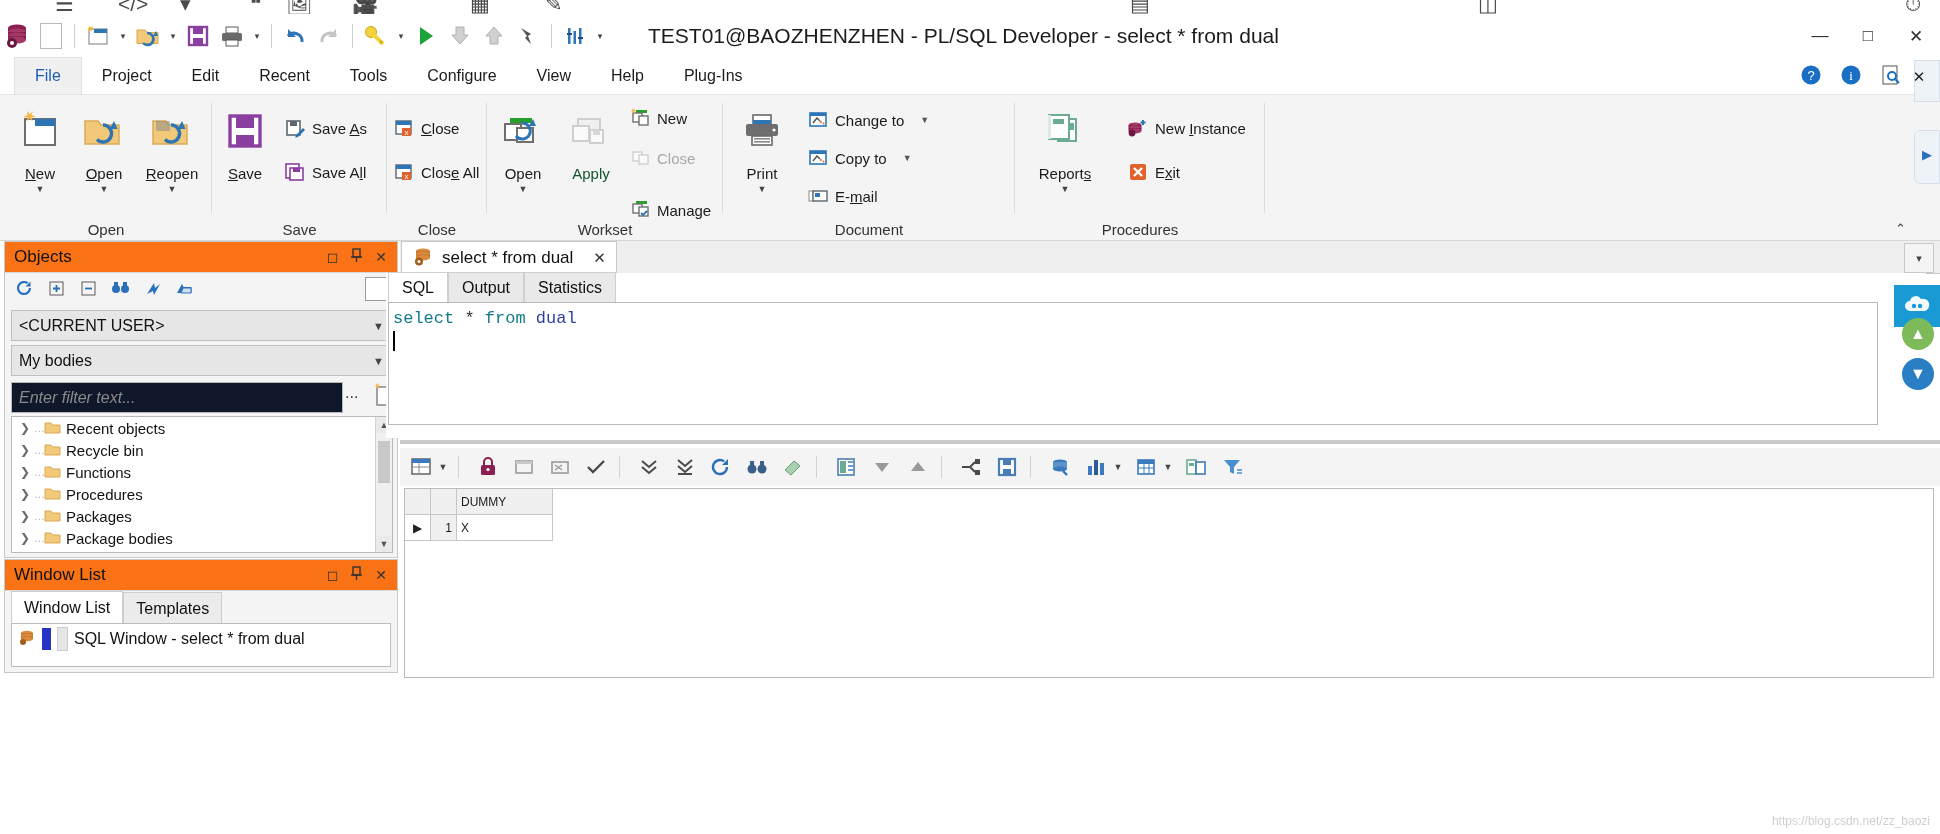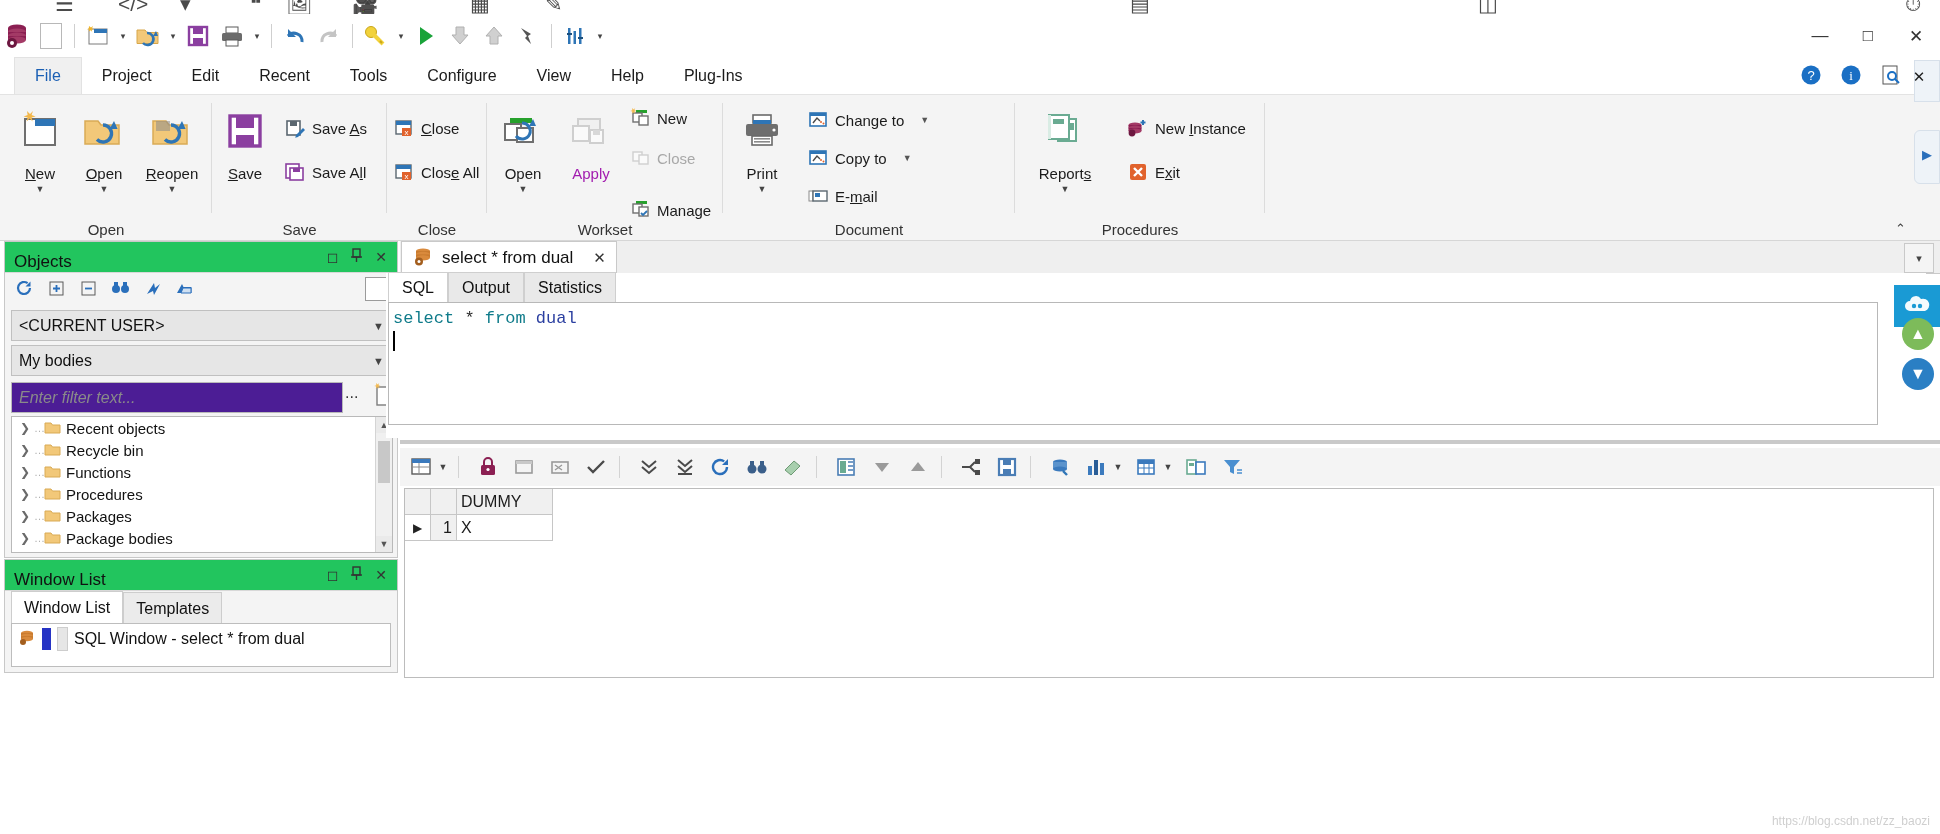--- a/index.html
+++ b/index.html
@@ -36,46 +36,46 @@
   
   .ribbon{position:absolute;left:0;top:94px;width:1940px;height:145px;background:#f4f4f4;border-top:1px solid #e3e3e3;border-bottom:1px solid #d6d6d6;}
   .rgroup{position:absolute;top:0;height:145px;}
   .rgroup .gsep{position:absolute;right:0;top:8px;width:1px;height:110px;background:#dcdcdc;}
   .glabel{position:absolute;bottom:2px;left:0;width:100%;text-align:center;font-size:15px;color:#333;}
 
   .bigbtn{position:absolute;top:8px;width:80px;text-align:center;}
   .bigbtn .ic{height:56px;display:flex;align-items:center;justify-content:center;}
   .bigbtn .lb{font-size:15px;color:#1b1b1b;margin-top:6px;}
   .bigbtn .dd{font-size:9px;color:#444;margin-top:2px;}
-  .bigbtn.dis .lb{color:#a21caf;}
+  .bigbtn.dis .lb{color:#14532d;}
 
   .smbtn{position:absolute;display:flex;align-items:center;gap:6px;font-size:15px;color:#1b1b1b;height:30px;white-space:nowrap;}
   .smbtn .sic{width:22px;height:22px;display:flex;align-items:center;justify-content:center;}
   .smbtn.dis{color:#a8a8a8;}
   .smbtn .sdd{font-size:9px;color:#555;margin-left:10px;}
   u{text-decoration:underline;}
 
   .ribcollapse{position:absolute;right:34px;bottom:4px;font-size:13px;color:#444;}
 
   
   .objpanel{position:absolute;left:4px;top:241px;width:392px;height:315px;background:#f4f4f4;border:1px solid #c8c8c8;}
-  .panelhdr{position:absolute;left:0;top:0;width:392px;height:30px;background:#22c55e;border-bottom:1px solid #d8d8d8;display:flex;align-items:flex-end;}
+  .panelhdr{position:absolute;left:0;top:0;width:392px;height:30px;background:#f97316;border-bottom:1px solid #d8d8d8;display:flex;align-items:center;}
   .panelhdr .ptitle{margin-left:9px;font-size:17px;color:#111;}
   .panelhdr .pctl{position:absolute;right:4px;top:0;height:30px;display:flex;align-items:center;gap:12px;padding-right:6px;}
   .panelhdr .pctl span{font-size:14px;color:#333;}
 
   .objtb{position:absolute;left:0;top:31px;width:392px;height:30px;background:#f4f4f4;display:flex;align-items:center;}
   .objtb .oi{width:26px;height:26px;margin-left:6px;display:flex;align-items:center;justify-content:center;color:#2a6fbb;font-size:16px;}
   .objtb .chk{position:absolute;right:8px;top:4px;width:22px;height:22px;border:1px solid #9b9b9b;background:#fff;}
 
   .combo{position:absolute;left:6px;width:380px;height:29px;background:#e6e6e6;border:1px solid #c0c0c0;display:flex;align-items:center;}
   .combo .ctxt{margin-left:7px;font-size:16px;color:#111;}
   .combo .carr{position:absolute;right:8px;font-size:11px;color:#444;}
 
-  .filterbox{position:absolute;left:6px;top:140px;width:330px;height:29px;background:#4c1d95;border:1px solid #b9b9b9;display:flex;align-items:center;}
+  .filterbox{position:absolute;left:6px;top:140px;width:330px;height:29px;background:#0f172a;border:1px solid #b9b9b9;display:flex;align-items:center;}
   .filterbox .ftxt{margin-left:7px;font-size:16px;color:#8a8a8a;font-style:italic;}
   .fdots{position:absolute;left:340px;top:142px;font-size:16px;color:#333;}
   .fnew{position:absolute;left:368px;top:140px;}
 
   .tree{position:absolute;left:6px;top:174px;width:380px;height:135px;background:#fff;border:1px solid #b9b9b9;overflow:hidden;}
   .tnode{height:22px;display:flex;align-items:center;font-size:15px;color:#111;padding-left:8px;}
   .tnode .exp{width:14px;color:#6a6a6a;font-size:12px;}
   .tnode .dash{width:10px;color:#b0b0b0;font-size:11px;}
   .tnode .fld{width:22px;}
   .tscroll{position:absolute;right:0;top:0;width:16px;height:135px;background:#f0f0f0;border-left:1px solid #d4d4d4;}
@@ -110,21 +110,21 @@
 
   
   .gridtb{position:absolute;left:400px;top:448px;width:1540px;height:38px;background:#f4f4f4;display:flex;align-items:center;}
   .gtb{width:30px;height:30px;margin-left:6px;display:flex;align-items:center;justify-content:center;}
   .gtbcaret{width:14px;height:30px;display:flex;align-items:center;justify-content:center;font-size:9px;color:#444;}
   .gsepv{width:1px;height:22px;background:#d3d3d3;margin:0 8px;}
 
   
   .grid{position:absolute;left:404px;top:488px;width:1528px;height:188px;background:#fff;border:1px solid #bcbcbc;}
   .gheadrow{display:flex;height:26px;}
-  .gcell{border-right:1px solid #c6c6c6;border-bottom:1px solid #c6c6c6;font-size:16px;display:flex;align-items:center;box-sizing:border-box;}
+  .gcell{border-right:1px solid #c6c6c6;border-bottom:1px solid #c6c6c6;font-size:12px;display:flex;align-items:center;box-sizing:border-box;}
   .gh{background:#f0f0f0;}
   .gindicator{width:26px;justify-content:center;}
   .gnum{width:26px;justify-content:flex-end;padding-right:4px;background:#f0f0f0;}
   .gdata{width:96px;padding-left:4px;}
   .clipbtn{position:absolute;right:2px;width:38px;height:38px;display:flex;align-items:center;justify-content:center;}
   .bluebadge{position:absolute;right:0;top:285px;width:46px;height:42px;background:#1a9ad4;display:flex;align-items:center;justify-content:center;}
   .circbtn{position:absolute;right:6px;width:32px;height:32px;border-radius:50%;display:flex;align-items:center;justify-content:center;color:#fff;font-size:16px;}
 
   .watermark{position:absolute;right:10px;bottom:6px;font-size:12px;color:#cfcfcf;}
   .sidestub{position:absolute;right:0;width:24px;background:#eef3f8;border:1px solid #d7e0ea;}
@@ -247,20 +247,21 @@
         <rect x="5" y="4" width="2.5" height="16" fill="#2e75b6"></rect>
         <rect x="10.5" y="7" width="2.5" height="13" fill="#2e75b6"></rect>
         <rect x="16" y="4" width="2.5" height="16" fill="#2e75b6"></rect>
         <rect x="4" y="9" width="5" height="2" fill="#1b4f7d"></rect>
         <rect x="15" y="13" width="5" height="2" fill="#1b4f7d"></rect>
       </svg>
     </div>
     <div class="caret">▾</div>
   </div>
 
+  <div class="titletext">TEST01@BAOZHENZHEN - PL/SQL Developer - select * from dual</div>
 
   <div class="winbtns">
     <div>—</div>
     <div>□</div>
     <div>✕</div>
   </div>
 
   <div class="menubar"></div>
   <div class="menuitems">
     <div class="mi active">File</div>

